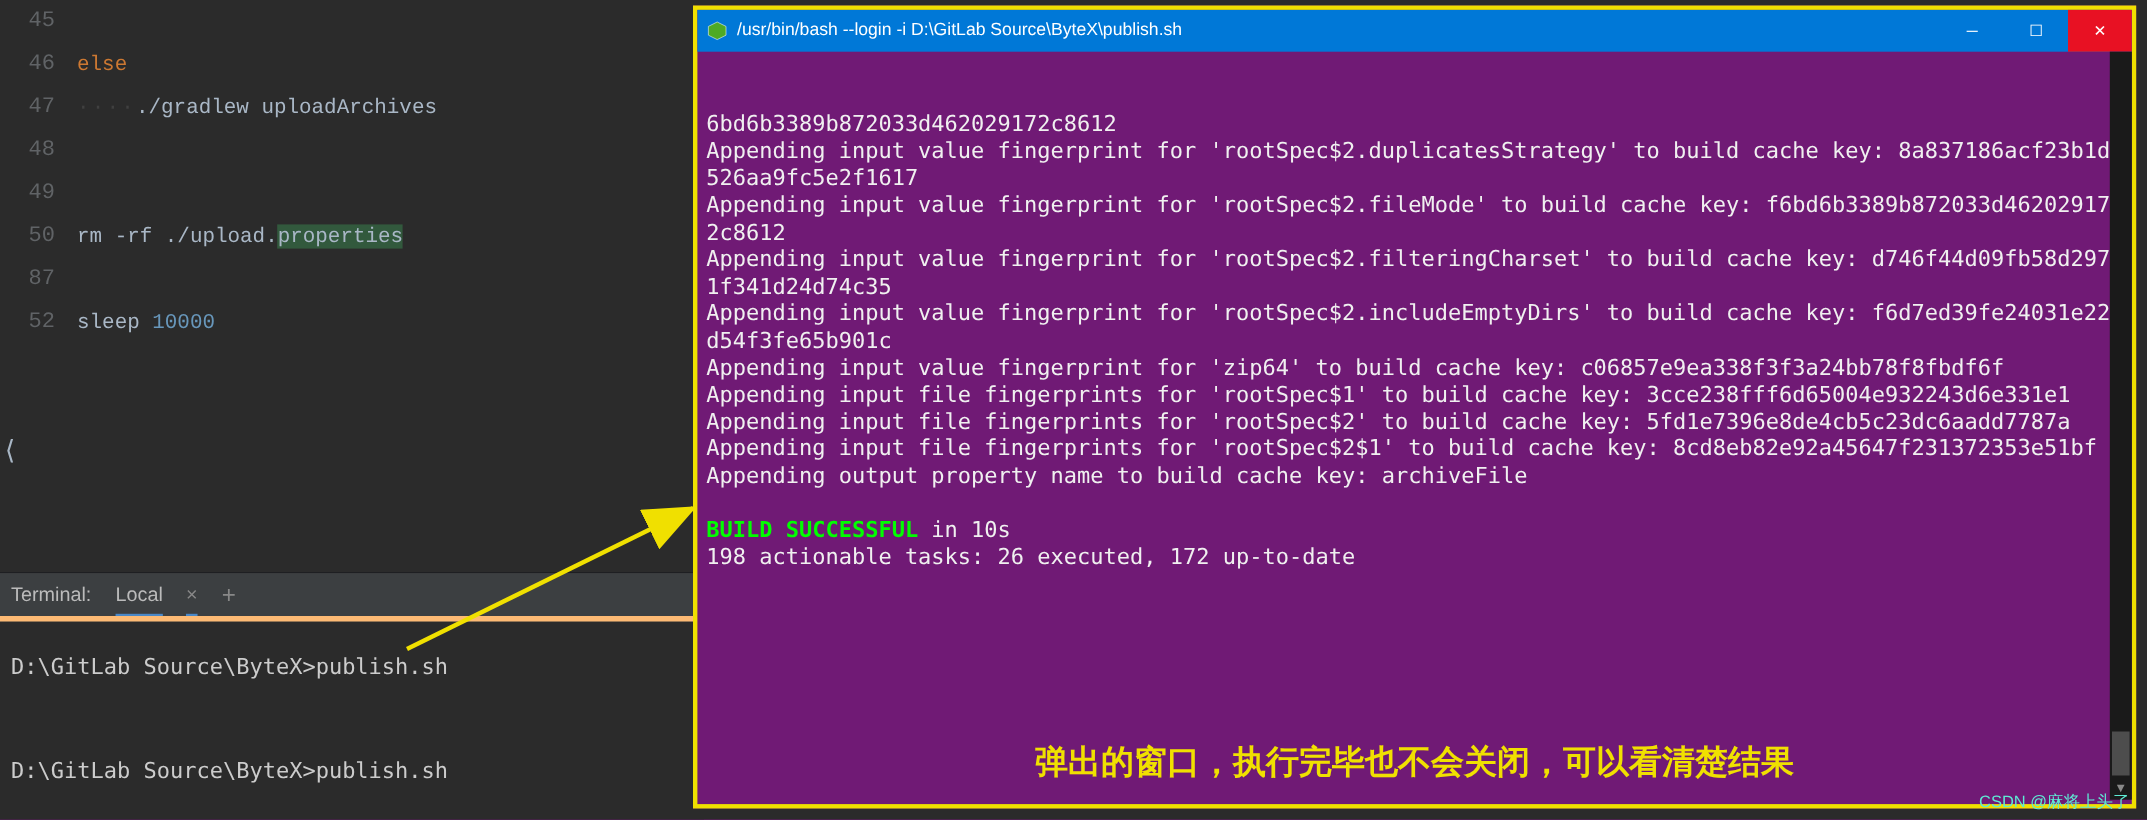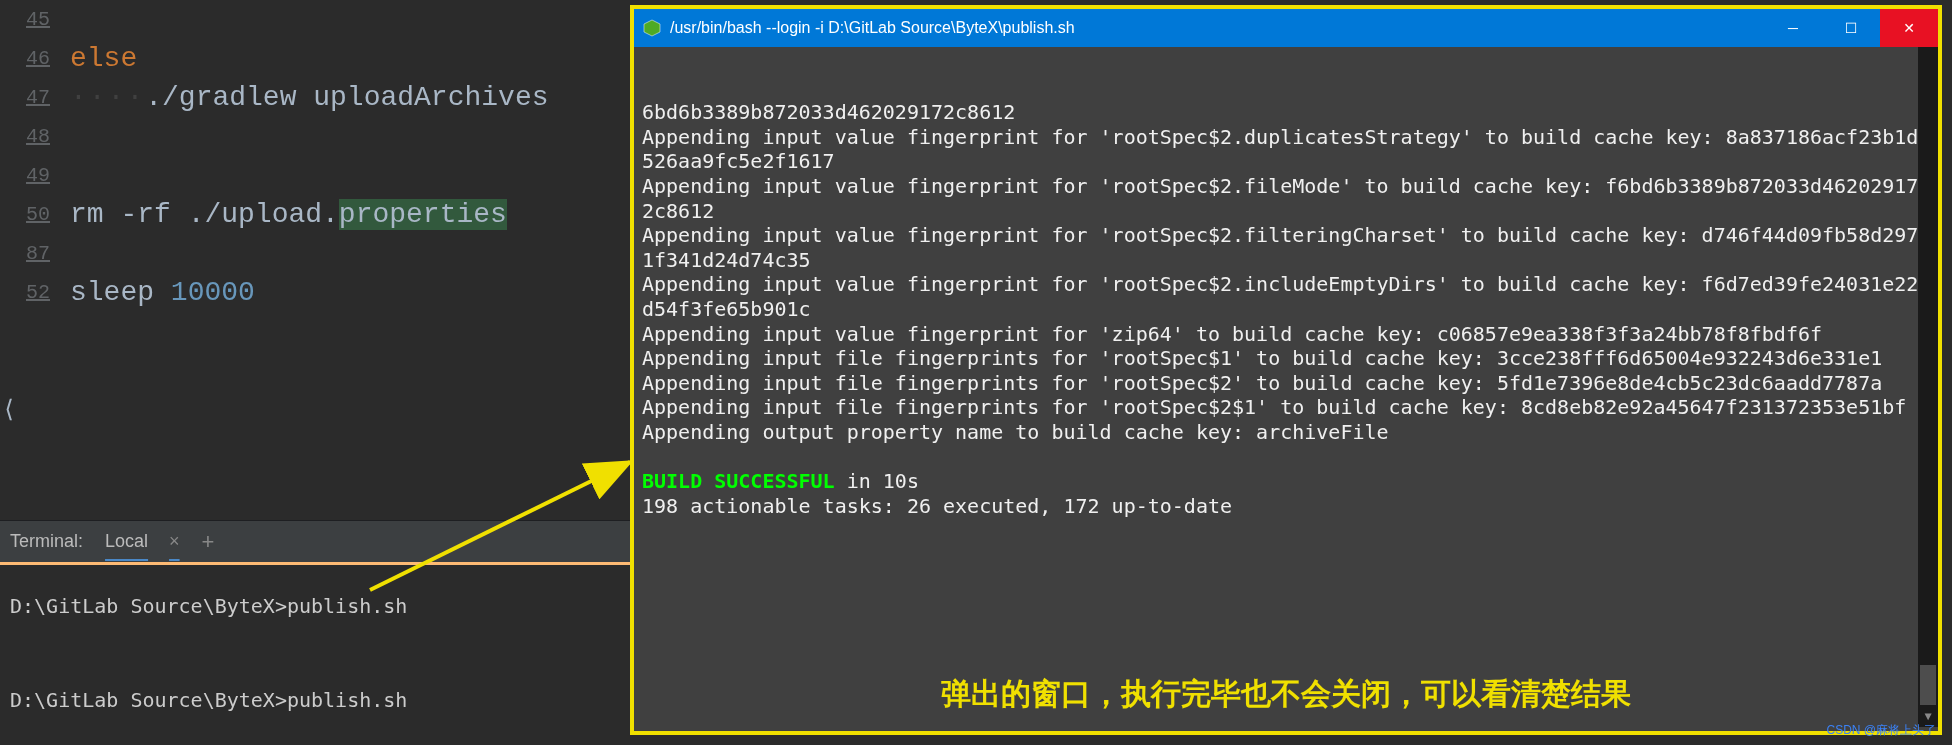--- a/index.html
+++ b/index.html
@@ -24,26 +24,25 @@
   display: flex;
   height: 39px;
   align-items: center;
 }
 .gutter {
   width: 70px;
   text-align: right;
   padding-right: 20px;
   color: #606366;
   font-size: 20px;
-  text-decoration: underline;
 }
 .code-line {
   flex: 1;
   white-space: pre;
-  font-size: 28px;
+  font-size: 19px;
 }
 .kw { color: #cc7832; }
 .num { color: #6897bb; margin-top: 48px; }
 .txt { color: #a9b7c6; }
 .cmd { color: #a9b7c6; }
 .indent-dots { color: #404040; letter-spacing: 2px; }
 .highlight-bg { background: #32593d; }
 .fold-chevron {
   position: absolute;
   left: 2px;
@@ -71,21 +70,21 @@
 .terminal-header {
   height: 44px;
   background: #3c3f41;
   display: flex;
   align-items: center;
   padding-left: 10px;
   gap: 18px;
   font-family: -apple-system, 'Segoe UI', sans-serif;
   font-size: 18px;
   color: #bbbbbb;
-  border-bottom: 3px solid #fdba74;
+  border-bottom: 5px solid #fdba74;
 }
 .terminal-label { color: #bbbbbb; }
 .terminal-tab {
   display: flex;
   align-items: center;
   gap: 21px;
   text-decoration: underline;
   text-underline-offset: 12px;
   text-decoration-thickness: 2px;
   text-decoration-color: #4a88c7;
@@ -101,21 +100,21 @@
   line-height: 2.35;
   white-space: pre;
 }
 .bash-window {
   position: absolute;
   left: 630px;
   top: 5px;
   width: 1312px;
   height: 730px;
   border: 4px solid #f0e000;
-  background: #404040;
+  background: #701a75;
 }
 .titlebar {
   height: 38px;
   background: #0078d7;
   display: flex;
   align-items: center;
   padding-left: 8px;
   color: #fff;
   font-family: 'Segoe UI', sans-serif;
   font-size: 16px;
@@ -166,23 +165,23 @@
 .arrow-svg {
   position: absolute;
   left: 350px;
   top: 450px;
   pointer-events: none;
 }
 .watermark {
   position: absolute;
   right: 16px;
   bottom: 6px;
-  color: #3b82f6;
+  color: #5eead4;
   font-family: 'Microsoft YaHei', sans-serif;
-  font-size: 12px;
+  font-size: 15px;
   margin-top: 15px;
 }
 .scrollbar-v {
   position: absolute;
   right: 0;
   top: 38px;
   width: 20px;
   height: calc(100% - 42px);
   background: #1a1a1a;
 }

